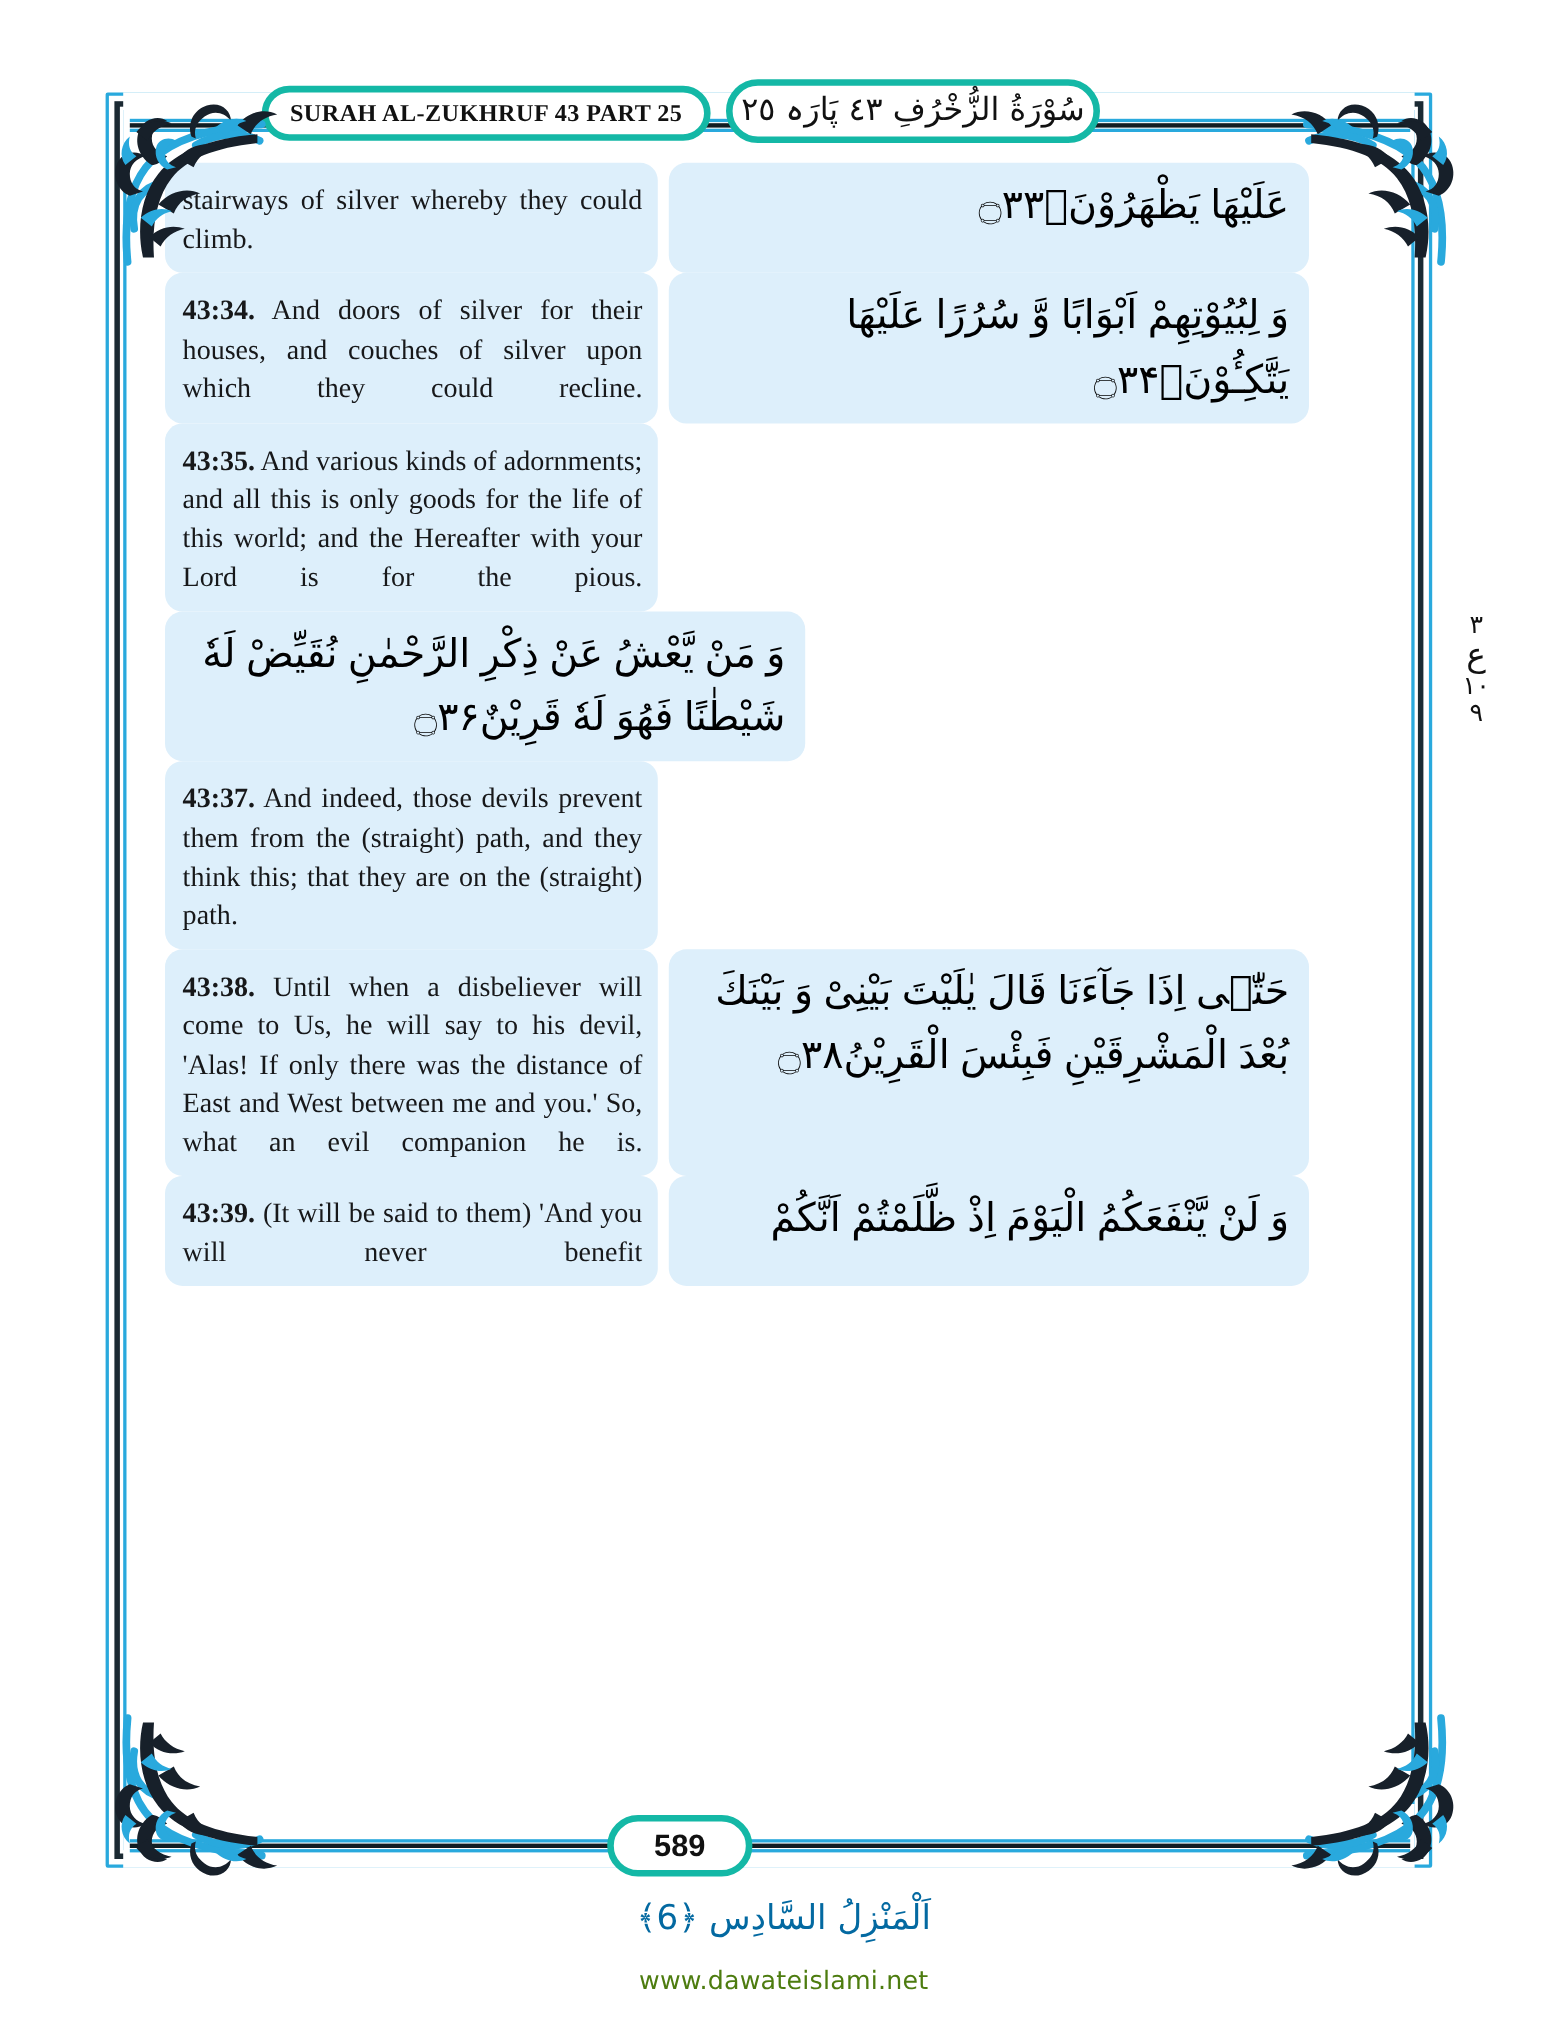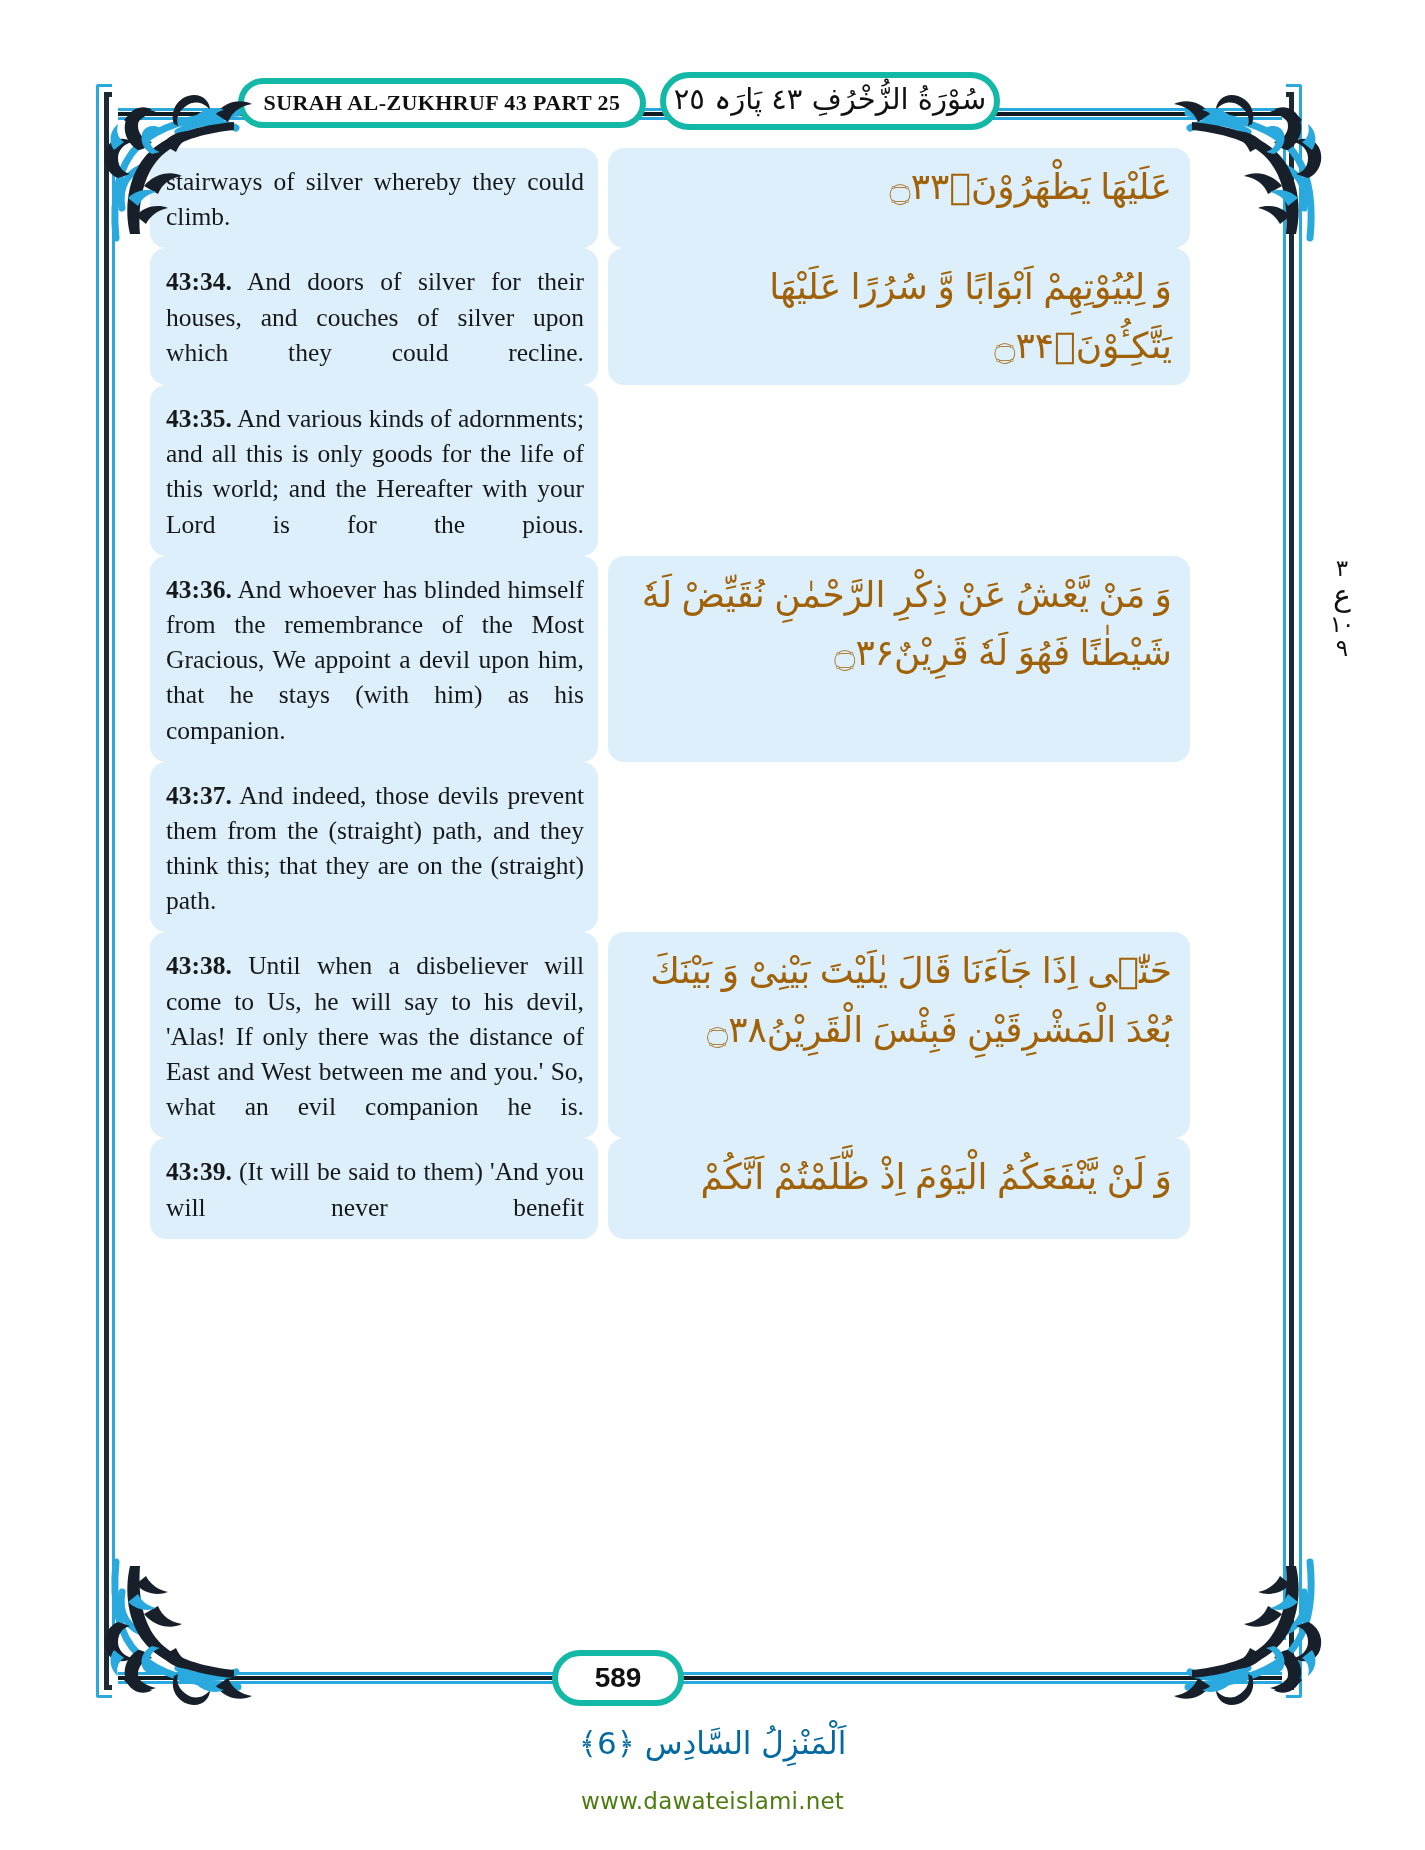--- a/index.html
+++ b/index.html
@@ -215,21 +215,21 @@
   }
   .cell-en .vnum {
     font-weight: bold;
   }
   .cell-ar {
     width: 582px;
     padding: 10px 18px 10px 14px;
     font-family: "DejaVu Sans", sans-serif;
     font-size: 36px;
     line-height: 1.62;
-    color: #a16207;
+    color: #000000;
     direction: rtl;
     text-align: right;
     unicode-bidi: isolate;
     word-spacing: -2px;
   }
 
   
   .corner {
     position: absolute;
     width: 190px;
@@ -280,21 +280,20 @@
         <div class="cell cell-ar">عَلَیْهَا یَظْهَرُوْنَۙ۝۳۳</div>
       </div>
       <div class="verse-row">
         <div class="cell cell-en"><span class="vnum">43:34.</span> <span>And doors of silver for their houses, and couches of silver upon which they could recline.</span></div>
         <div class="cell cell-ar">وَ لِبُیُوْتِهِمْ اَبْوَابًا وَّ سُرُرًا عَلَیْهَا یَتَّكِـُٔوْنَۙ۝۳۴</div>
       </div>
       <div class="verse-row">
         <div class="cell cell-en"><span class="vnum">43:35.</span> <span>And various kinds of adornments; and all this is only goods for the life of this world; and the Hereafter with your Lord is for the pious.</span></div>
       </div>
       <div class="verse-row">
-        <div class="cell cell-en"><span class="vnum">43:36.</span> <span>And whoever has blinded himself from the remembrance of the Most Gracious, We appoint a devil upon him, that he stays (with him) as his companion.</span></div>
         <div class="cell cell-ar">وَ مَنْ یَّعْشُ عَنْ ذِكْرِ الرَّحْمٰنِ نُقَیِّضْ لَهٗ شَیْطٰنًا فَهُوَ لَهٗ قَرِیْنٌ۝۳۶</div>
       </div>
       <div class="verse-row">
         <div class="cell cell-en"><span class="vnum">43:37.</span> <span>And indeed, those devils prevent them from the (straight) path, and they think this; that they are on the (straight) path.</span></div>
       </div>
       <div class="verse-row">
         <div class="cell cell-en"><span class="vnum">43:38.</span> <span>Until when a disbeliever will come to Us, he will say to his devil, 'Alas! If only there was the distance of East and West between me and you.' So, what an evil companion he is.</span></div>
         <div class="cell cell-ar">حَتّٰۤى اِذَا جَآءَنَا قَالَ یٰلَیْتَ بَیْنِیْ وَ بَیْنَكَ بُعْدَ الْمَشْرِقَیْنِ فَبِئْسَ الْقَرِیْنُ۝۳۸</div>
       </div>
       <div class="verse-row">

